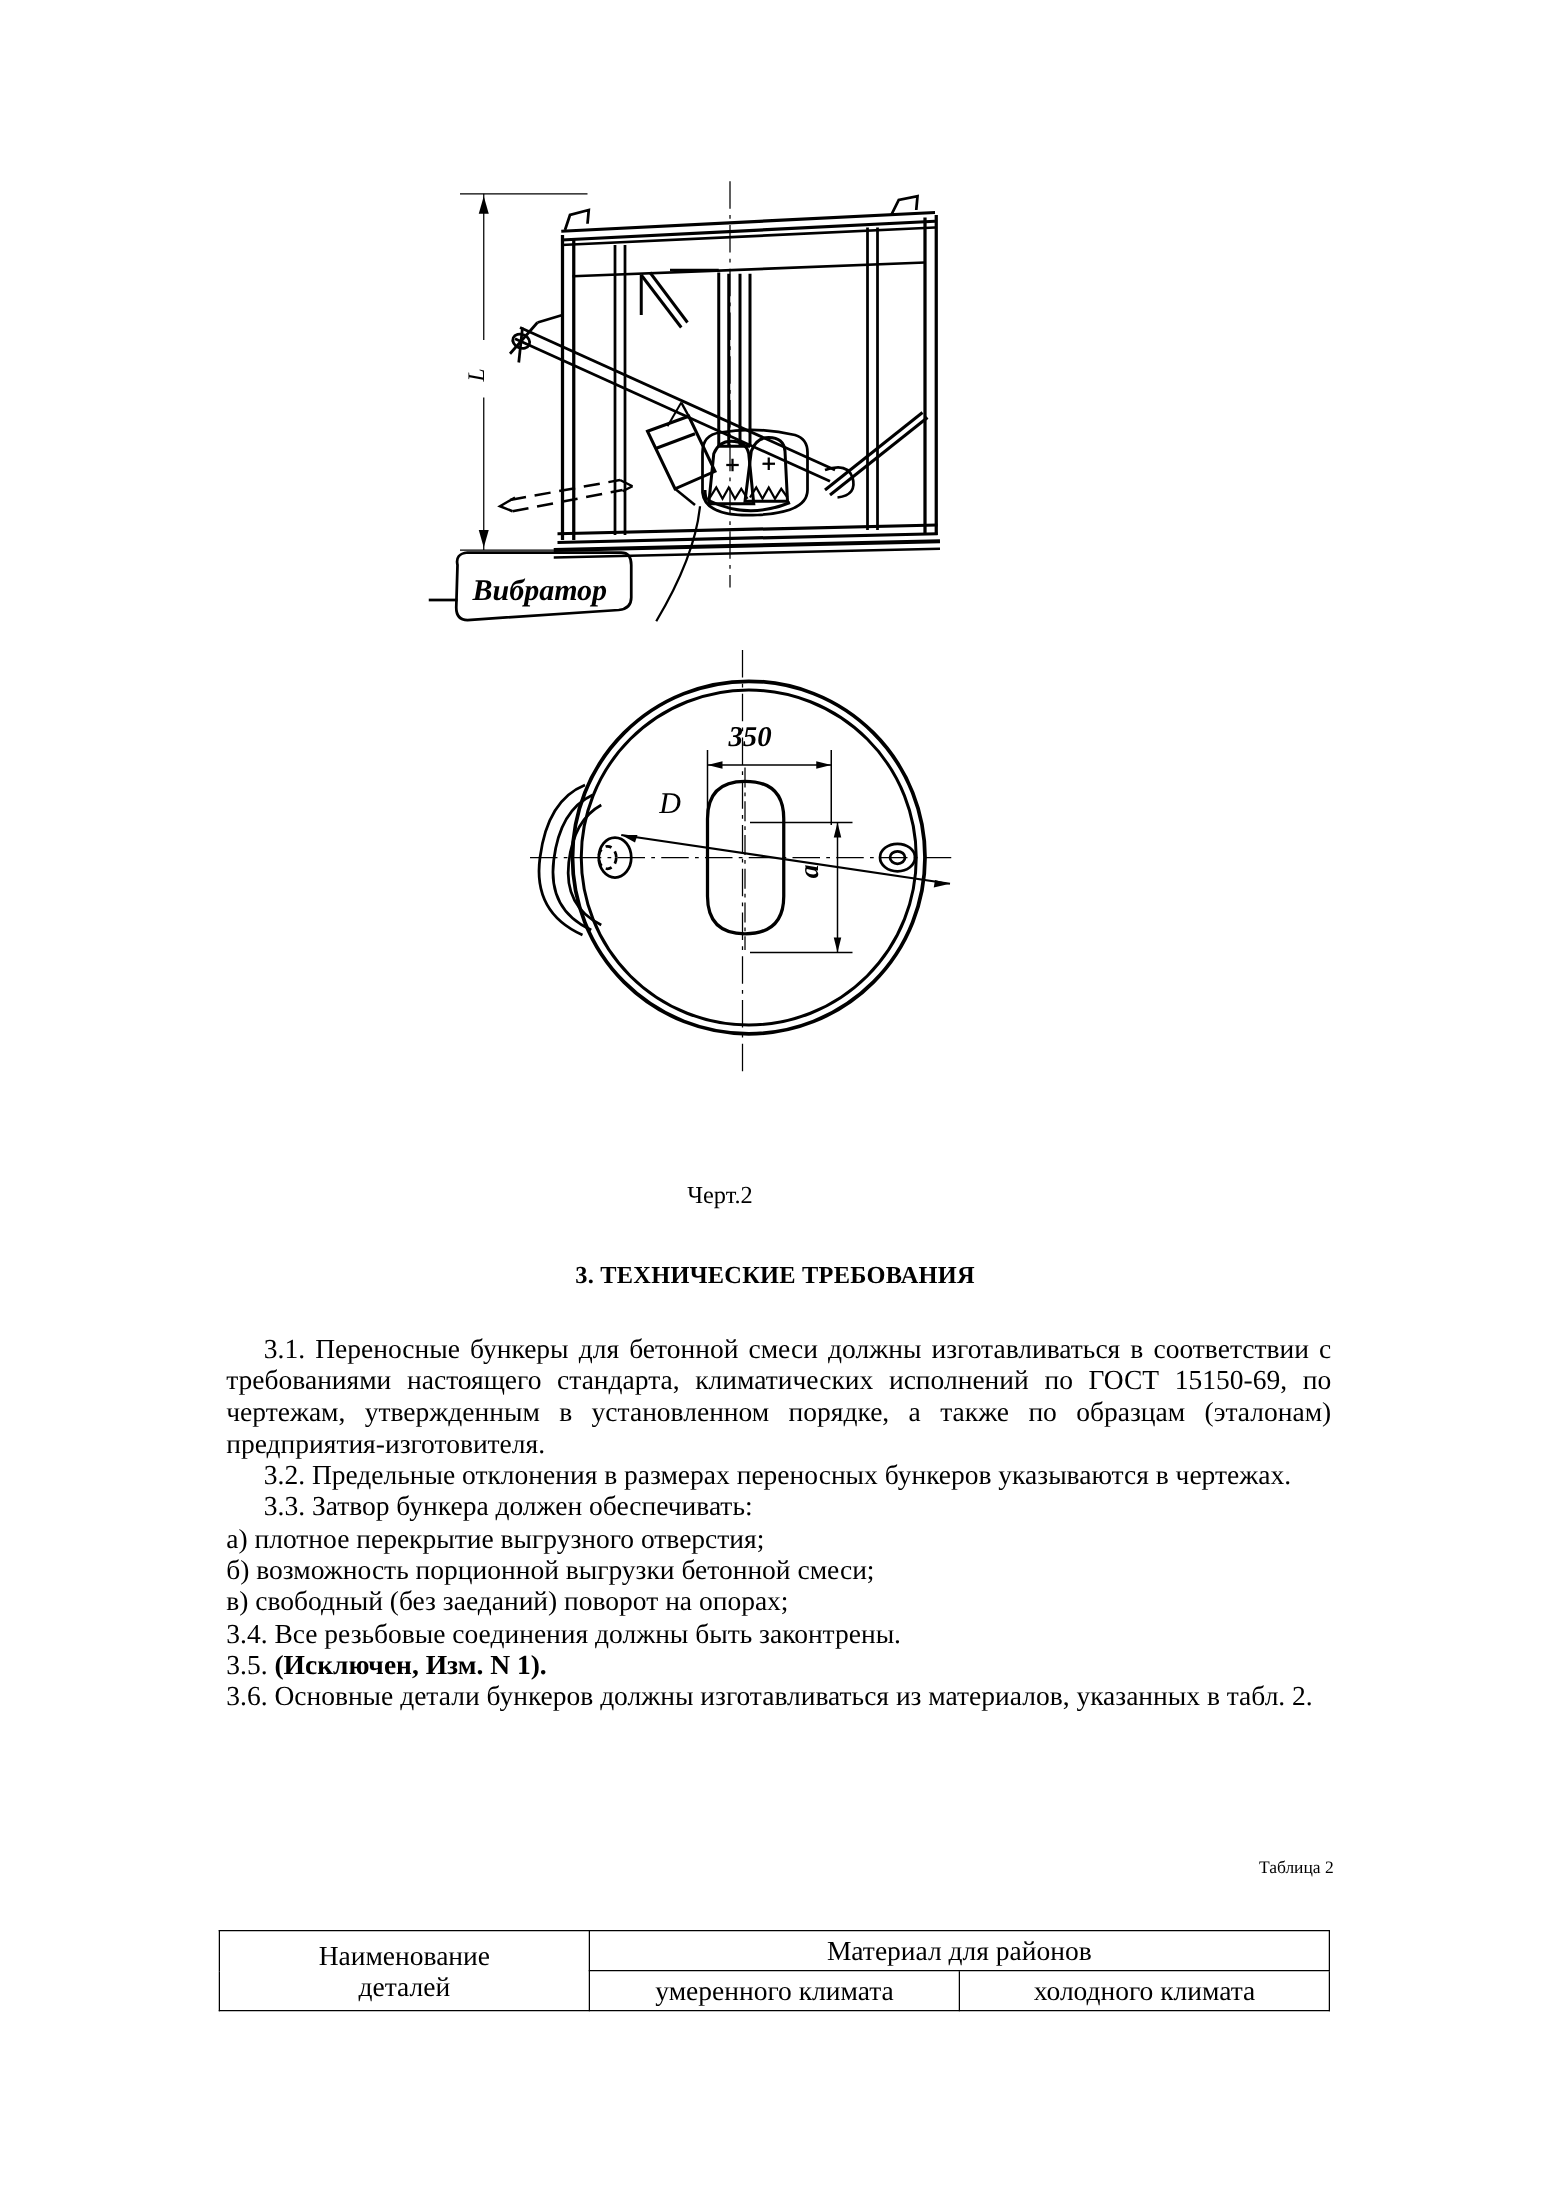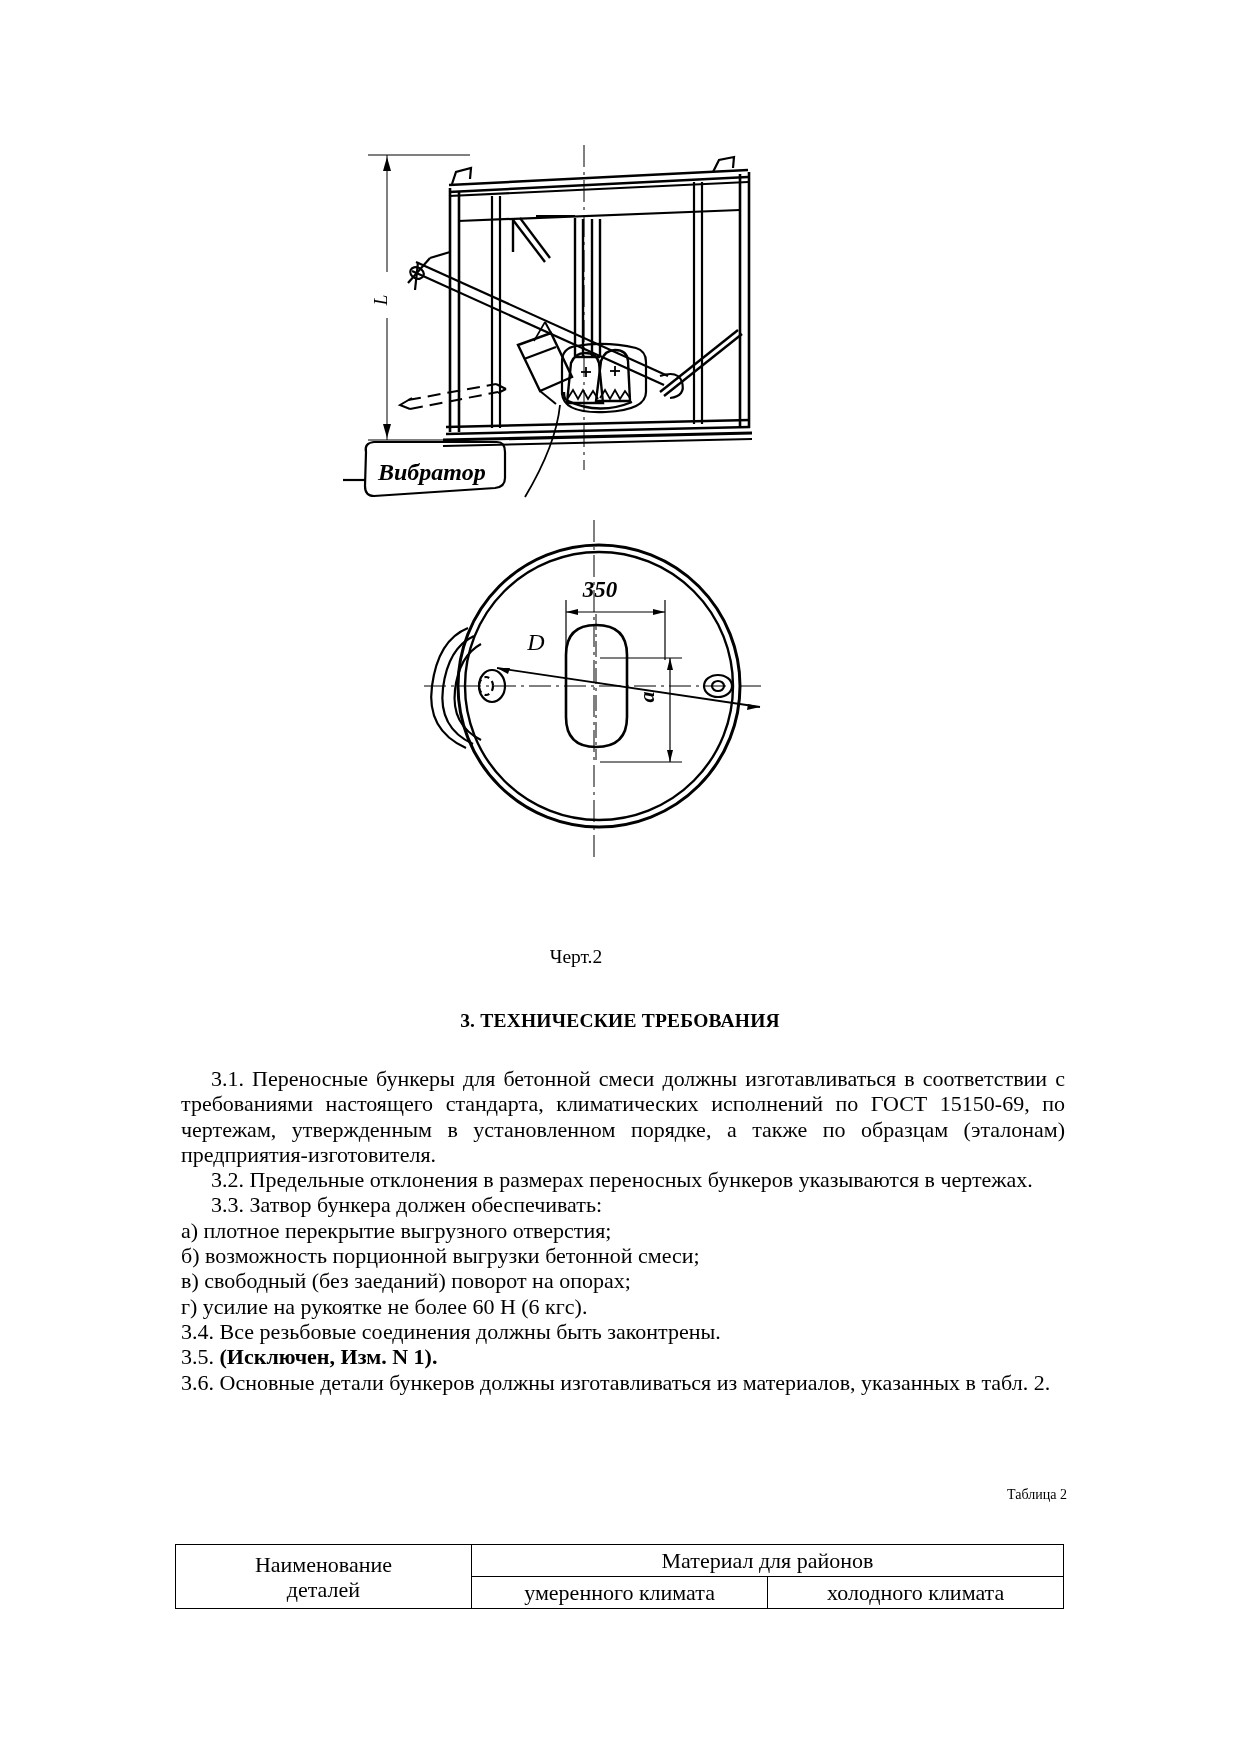--- a/index.html
+++ b/index.html
@@ -354,21 +354,20 @@
 
   <div class="section-heading">3. ТЕХНИЧЕСКИЕ ТРЕБОВАНИЯ</div>
 
   <div class="body-text">
     <p class="p-just-last">3.1. Переносные бункеры для бетонной смеси должны изготавливаться в соответствии с требованиями настоящего стандарта, климатических исполнений по ГОСТ 15150-69, по чертежам, утвержденным в установленном порядке, а также по образцам (эталонам) предприятия-изготовителя.</p>
     <p class="p-ind">3.2. Предельные отклонения в размерах переносных бункеров указываются в чертежах.</p>
     <p class="p-ind">3.3. Затвор бункера должен обеспечивать:</p>
     <p class="p-flat">а) плотное перекрытие выгрузного отверстия;</p>
     <p class="p-flat">б) возможность порционной выгрузки бетонной смеси;</p>
     <p class="p-flat">в) свободный (без заеданий) поворот на опорах;</p>
-    <p class="p-flat">г) усилие на рукоятке не более 60 Н (6 кгс).</p>
     <p class="p-flat">3.4. Все резьбовые соединения должны быть законтрены.</p>
     <p class="p-flat"><span>3.5. </span><span class="bold">(Исключен, Изм. N 1).</span></p>
     <p class="p-flat">3.6. Основные детали бункеров должны изготавливаться из материалов, указанных в табл. 2.</p>
   </div>
 
   <div class="table-label">Таблица 2</div>
 
   <table class="data-table">
     <tbody>
       <tr>

